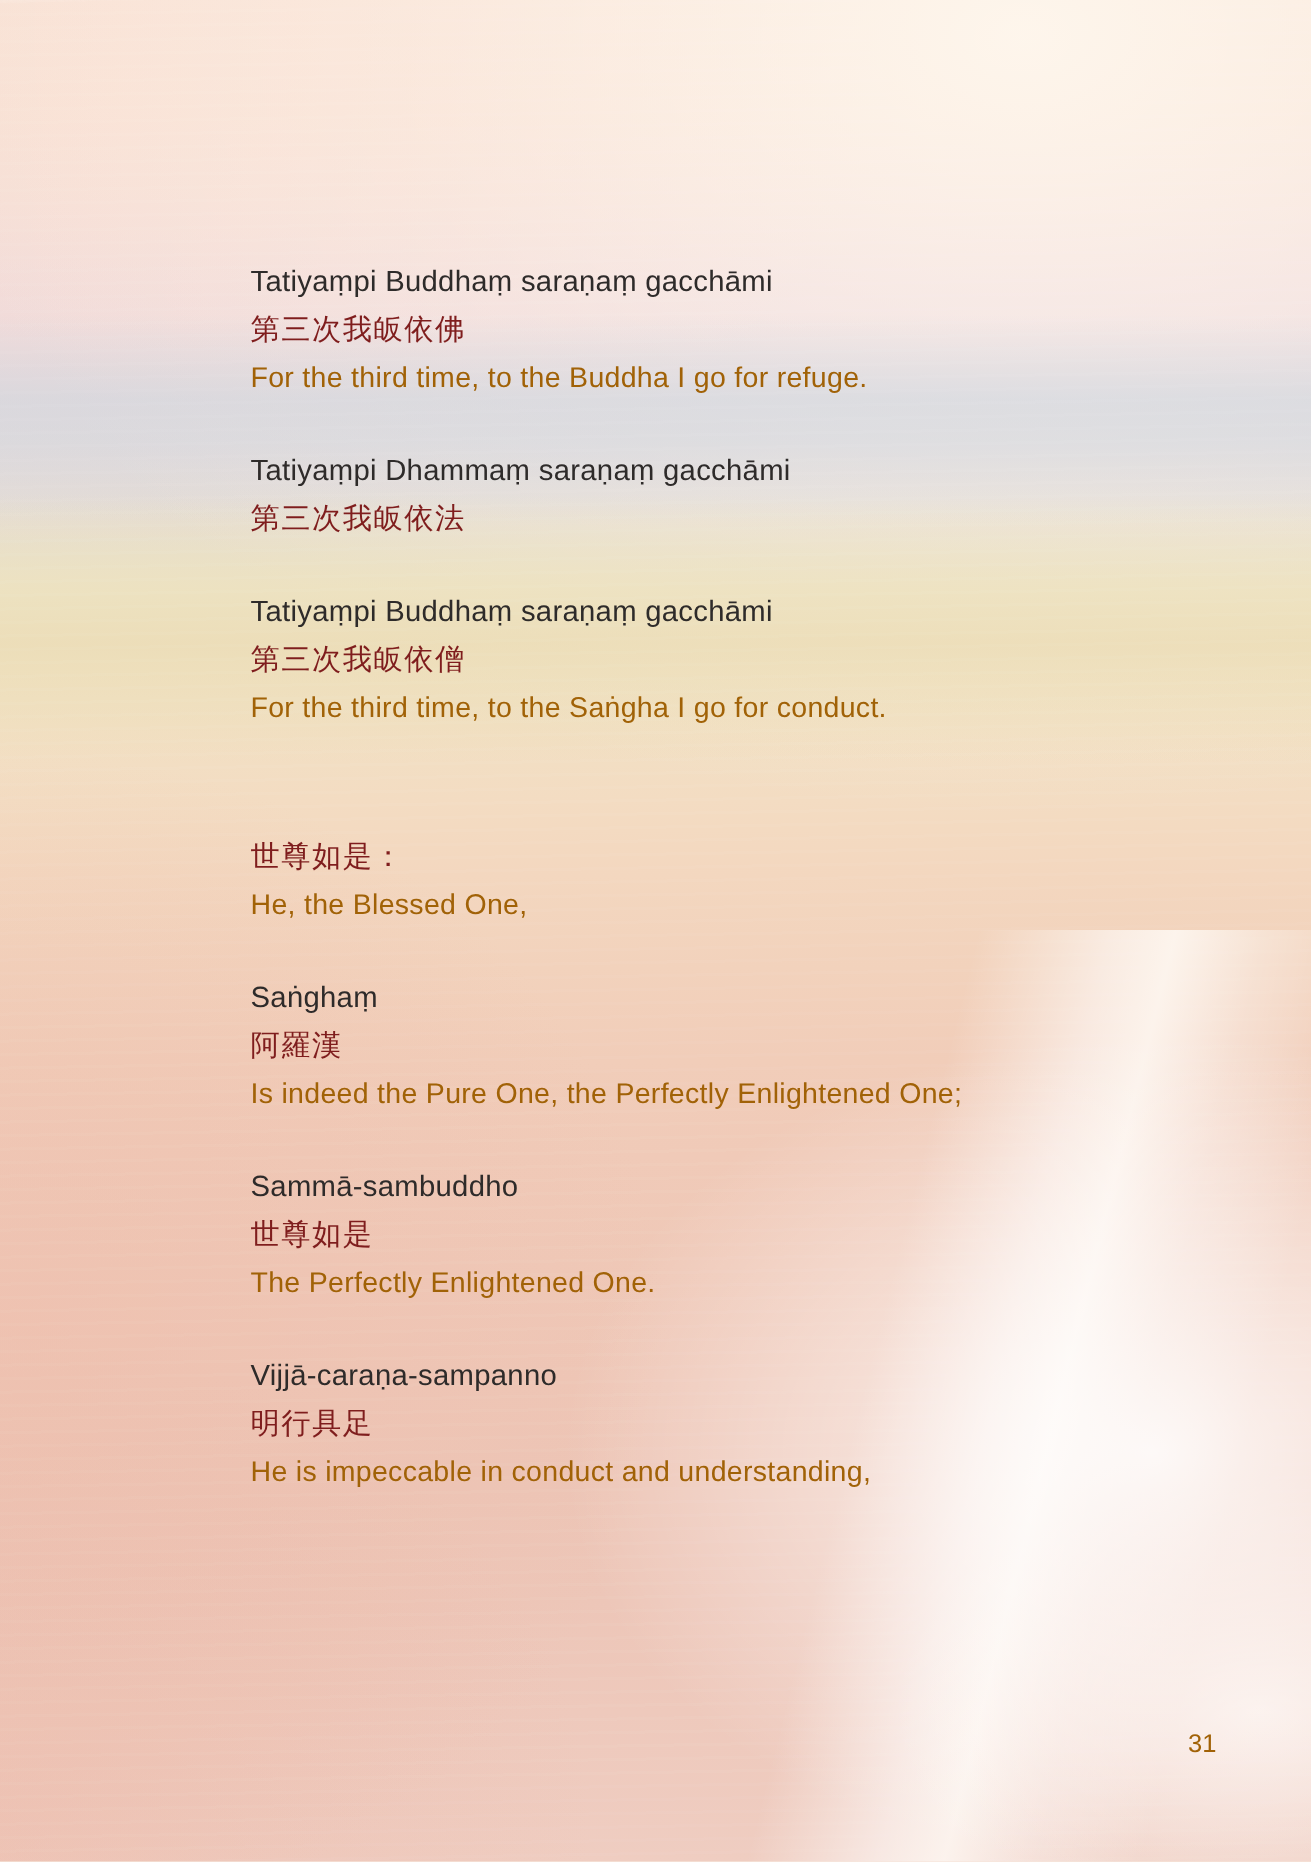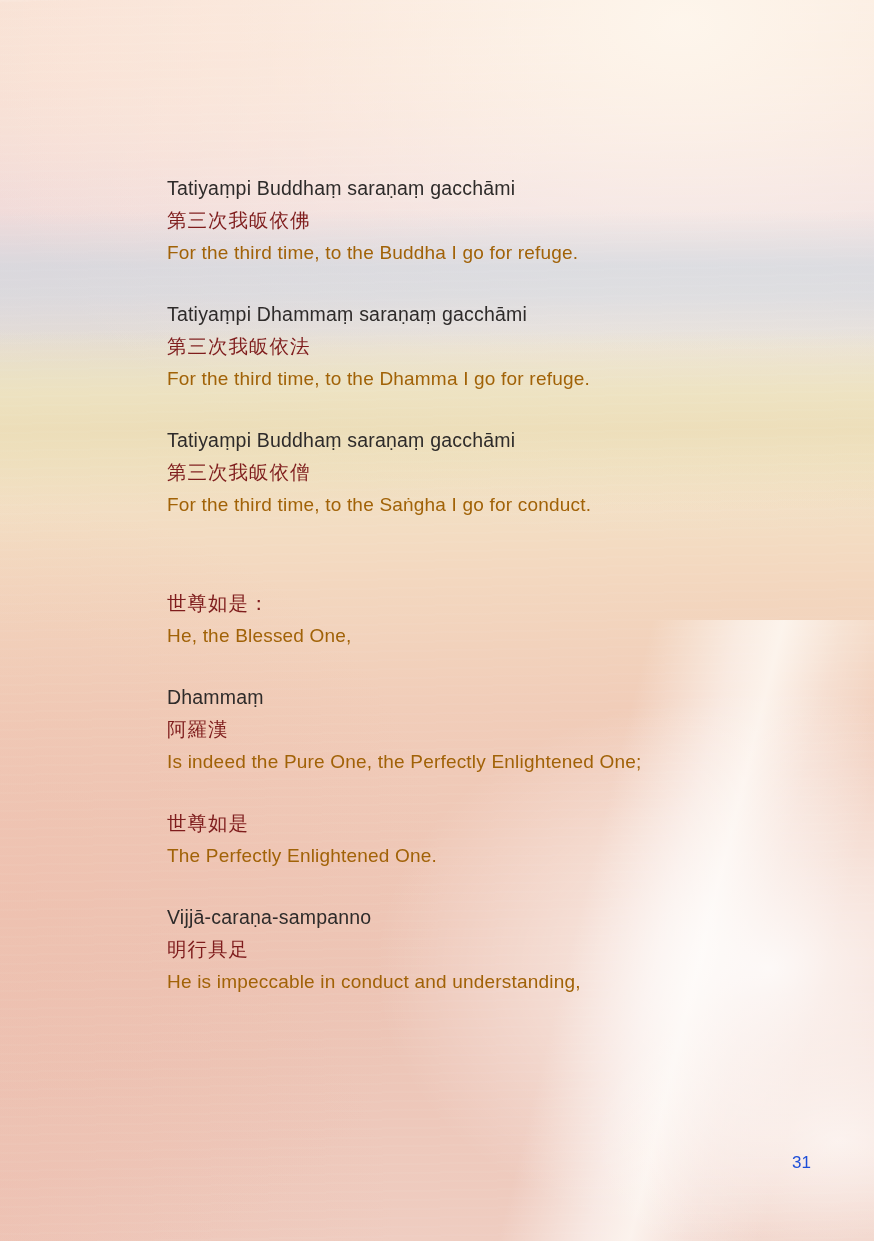--- a/index.html
+++ b/index.html
@@ -125,21 +125,21 @@
   .line.en {
     font-size: 19px;
     line-height: 32px;
     color: #a16207;
   }
   .page-number {
     position: absolute;
     right: 63px;
     bottom: 68px;
     font-size: 17px;
-    color: #1d4ed8;
+    color: #a16207;
   }
 </style>
 </head>
 <body>
 
 <div class="page">
 
   <div class="bg-layer bg-base"></div>
   <div class="bg-layer bg-hazetop"></div>
   <div class="bg-layer bg-band-blue"></div>
@@ -153,41 +153,41 @@
 
     <div class="verse">
       <div class="line pali">Tatiyaṃpi Buddhaṃ saraṇaṃ gacchāmi</div>
       <div class="line cn">第三次我皈依佛</div>
       <div class="line en">For the third time, to the Buddha I go for refuge.</div>
     </div>
 
     <div class="verse">
       <div class="line pali">Tatiyaṃpi Dhammaṃ saraṇaṃ gacchāmi</div>
       <div class="line cn">第三次我皈依法</div>
-      <div class="line en">For the third time, to the Dhamma I go for refuge.</div>
     </div>
 
     <div class="verse gap-large">
       <div class="line pali">Tatiyaṃpi Buddhaṃ saraṇaṃ gacchāmi</div>
       <div class="line cn">第三次我皈依僧</div>
       <div class="line en">For the third time, to the Saṅgha I go for conduct.</div>
     </div>
 
     <div class="verse">
       <div class="line cn">世尊如是：</div>
       <div class="line en">He, the Blessed One,</div>
     </div>
 
     <div class="verse">
-      <div class="line pali">Dhammaṃ</div>
+      <div class="line pali">Saṅghaṃ</div>
       <div class="line cn">阿羅漢</div>
       <div class="line en">Is indeed the Pure One, the Perfectly Enlightened One;</div>
     </div>
 
     <div class="verse">
+      <div class="line pali">Sammā-sambuddho</div>
       <div class="line cn">世尊如是</div>
       <div class="line en">The Perfectly Enlightened One.</div>
     </div>
 
     <div class="verse">
       <div class="line pali">Vijjā-caraṇa-sampanno</div>
       <div class="line cn">明行具足</div>
       <div class="line en">He is impeccable in conduct and understanding,</div>
     </div>
 

